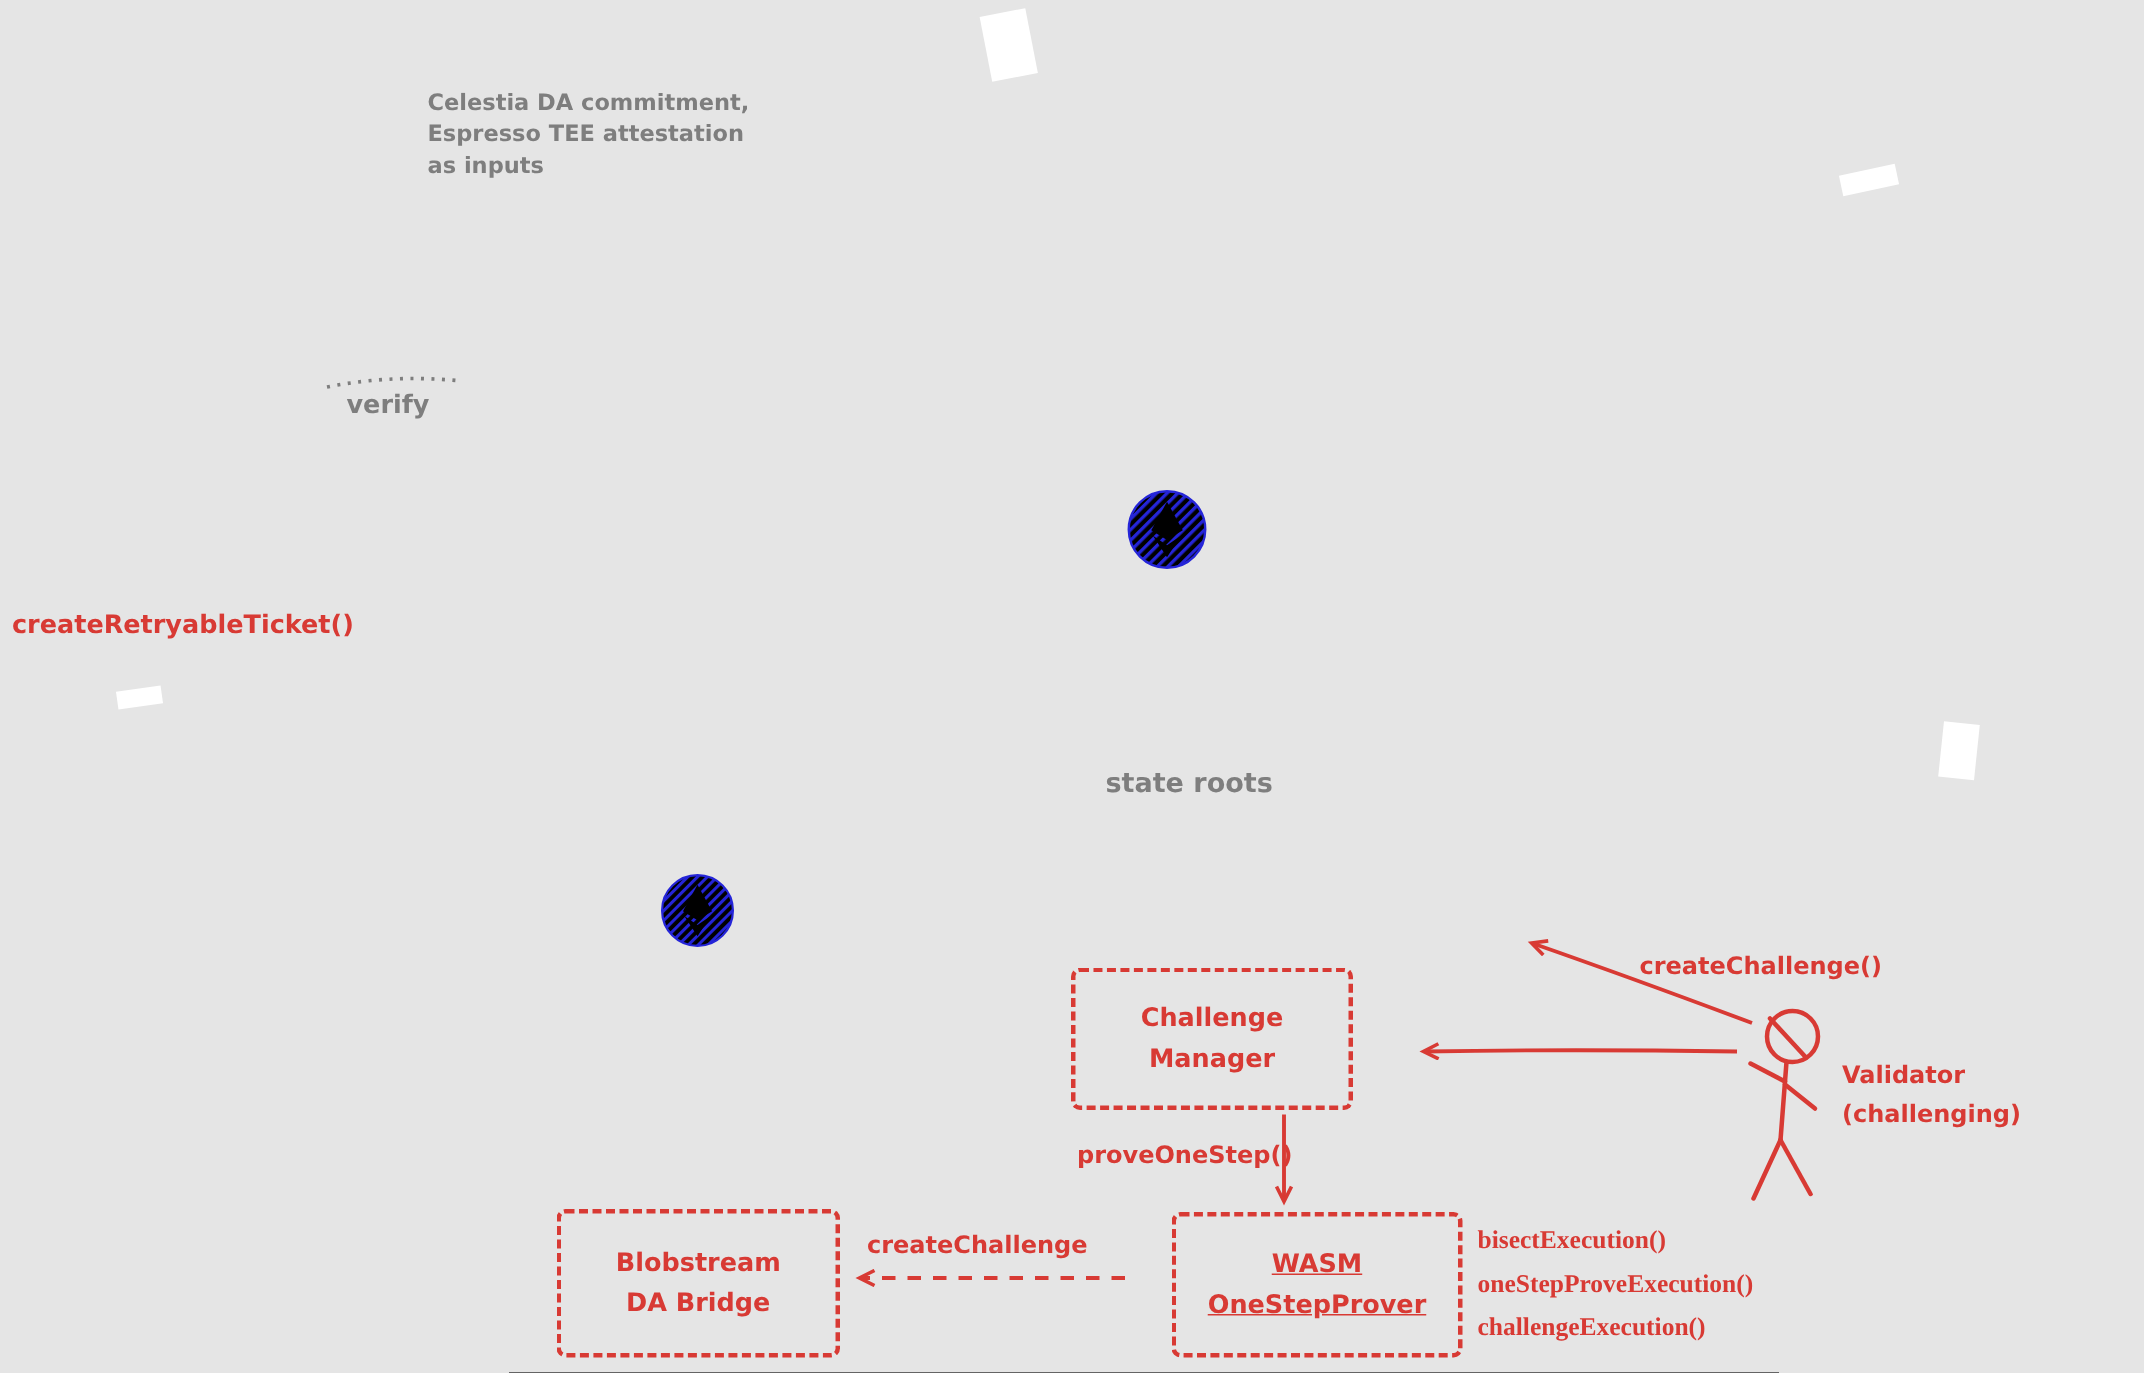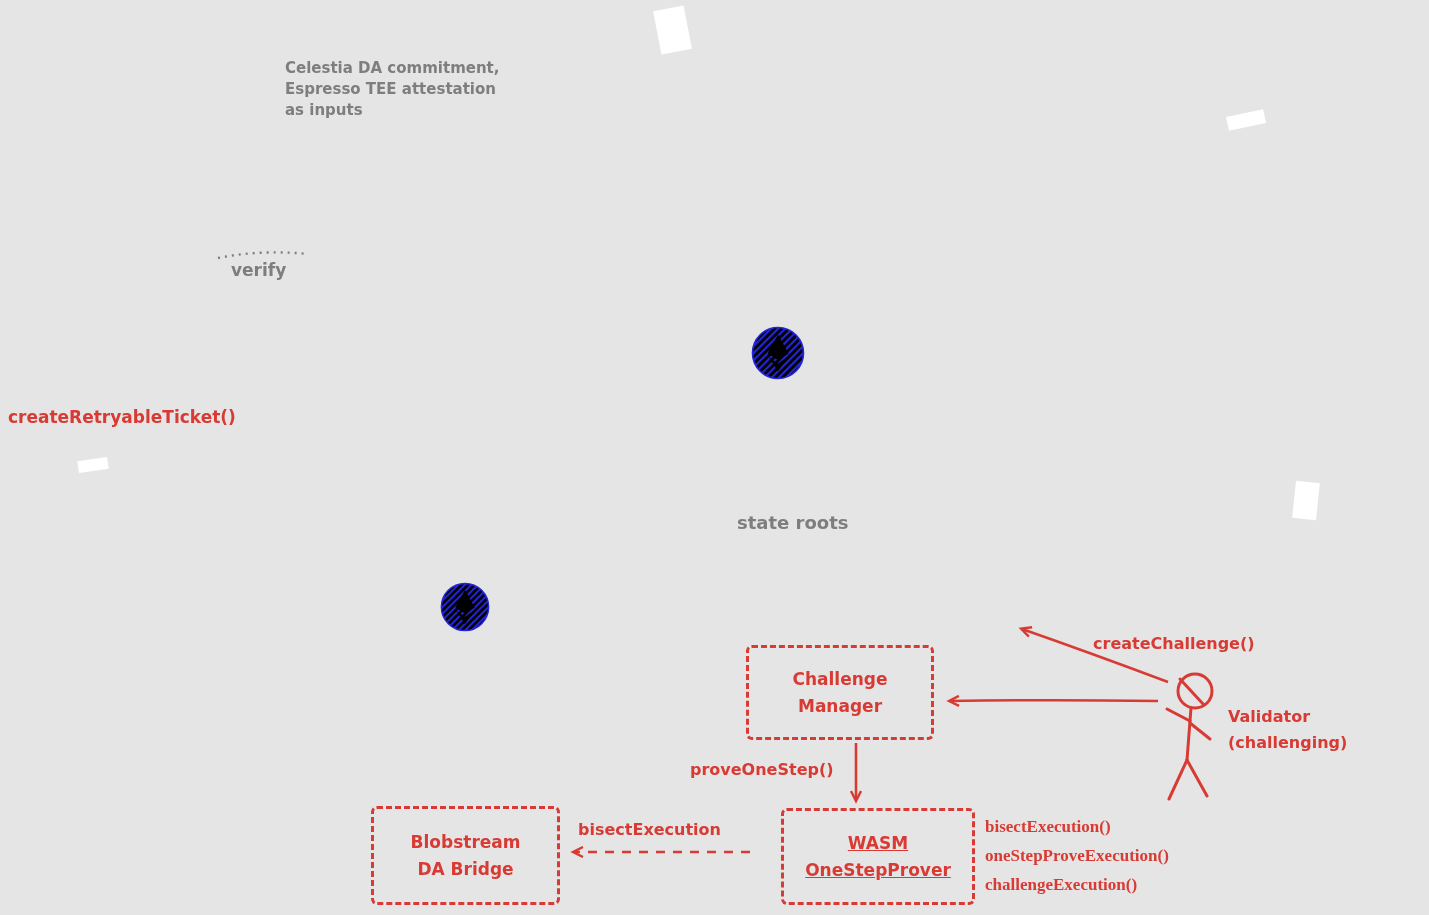--- a/index.html
+++ b/index.html
@@ -102,34 +102,34 @@
         </pattern>
       </defs>
       <circle cx="27" cy="27" r="25.5" fill="url(#hatch2)" stroke="#2525d8" stroke-width="1.6"></circle>
       <g fill="#000000">
         <path d="M27 8.5 L37.5 27.5 L27 34 L16.5 27.5 Z"></path>
         <path d="M27 37.5 L36.5 31 L27 45.5 L17.5 31 Z"></path>
       </g>
     </svg>
   </div>
 
-  <div class="abs node-box red-box multiline" style="left:746px; top:645px; width:188px; height:95px;">Challenge
+  <div class="abs node-box red-box multiline" style="left:714px; top:645px; width:188px; height:95px;">Challenge
 Manager</div>
 
   <div class="abs node-box red-box multiline" style="left:781px; top:808px; width:194px; height:97px;text-decoration:underline;">WASM
 OneStepProver</div>
 
   <div class="abs node-box red-box multiline" style="left:371px; top:806px; width:189px; height:99px;">Blobstream
 DA Bridge</div>
 
   <div class="abs red-text" style="left:1093px; top:634px; font-size:16px;">createChallenge()</div>
 
-  <div class="abs red-text" style="left:690px; top:760px; font-size:16px;">proveOneStep()</div>
+  <div class="abs red-text" style="left:718px; top:760px; font-size:16px;">proveOneStep()</div>
 
-  <div class="abs red-text" style="left:578px; top:820px; font-size:16px;">bisectExecution</div>
+  <div class="abs red-text" style="left:578px; top:820px; font-size:16px;">createChallenge</div>
 
   <div class="abs red-text multiline" style="left:1228px; top:704px; font-size:16px; line-height:26px;">Validator
 (challenging)</div>
 
   <div class="abs" style="left:985px; top:812px; font-size:17px; line-height:29px;font-family:Liberation Serif, serif;">
     <div class="red-text">bisectExecution()</div>
     <div class="red-text">oneStepProveExecution()</div>
     <div class="red-text">challengeExecution()</div>
   </div>
 

